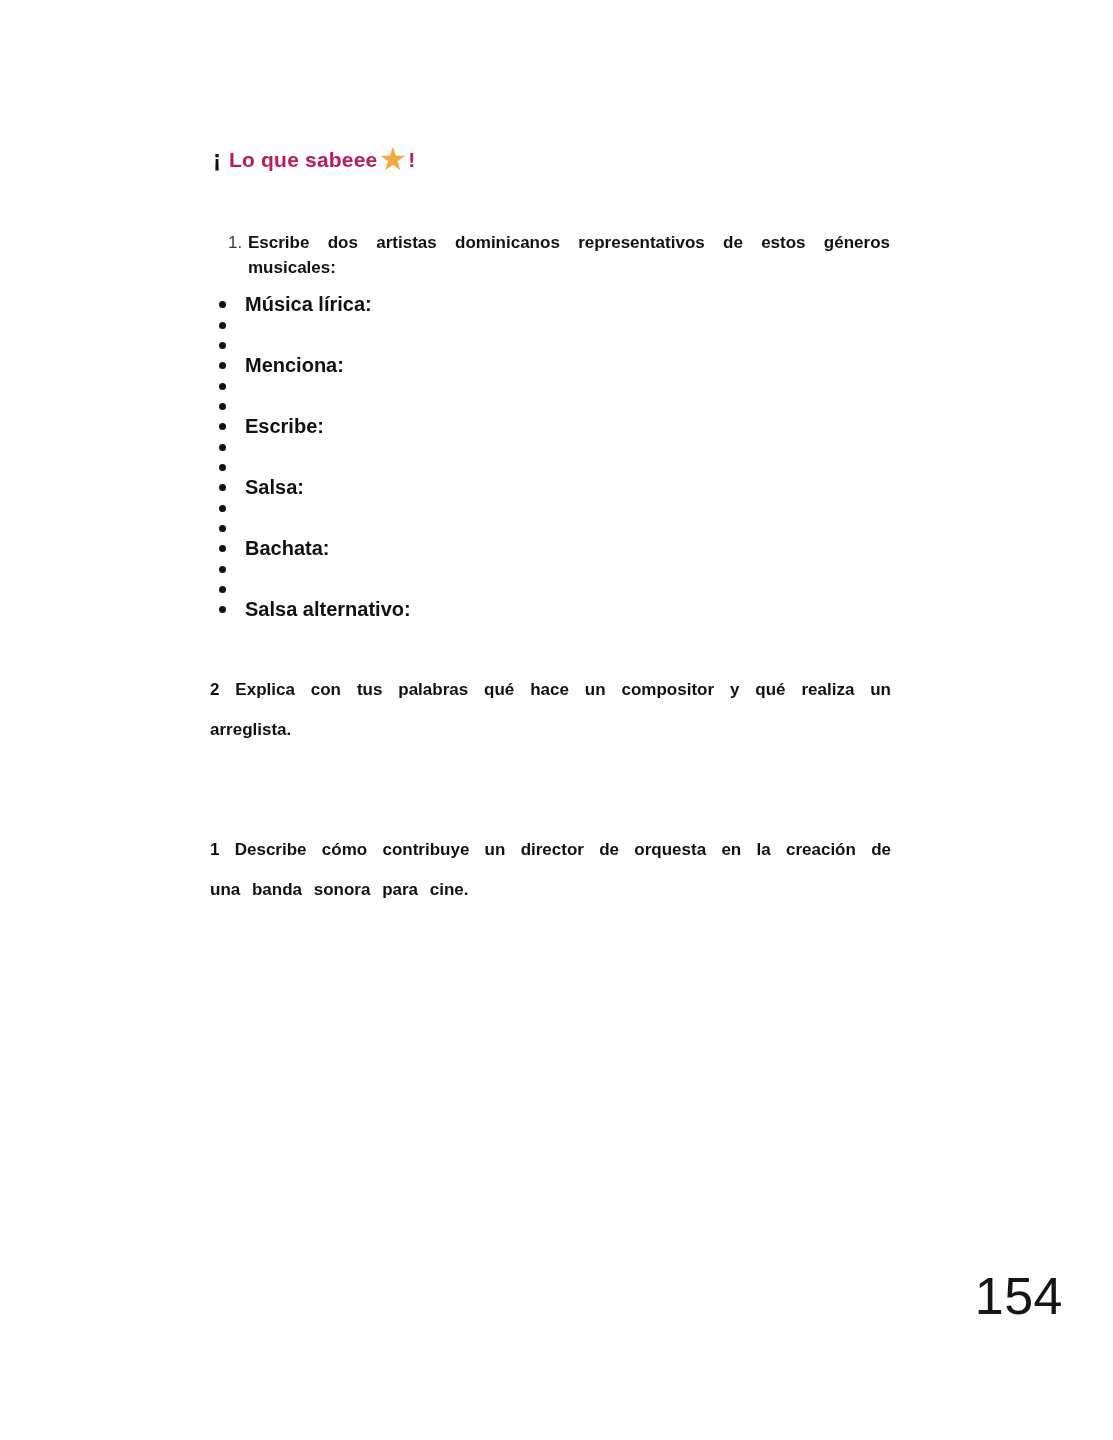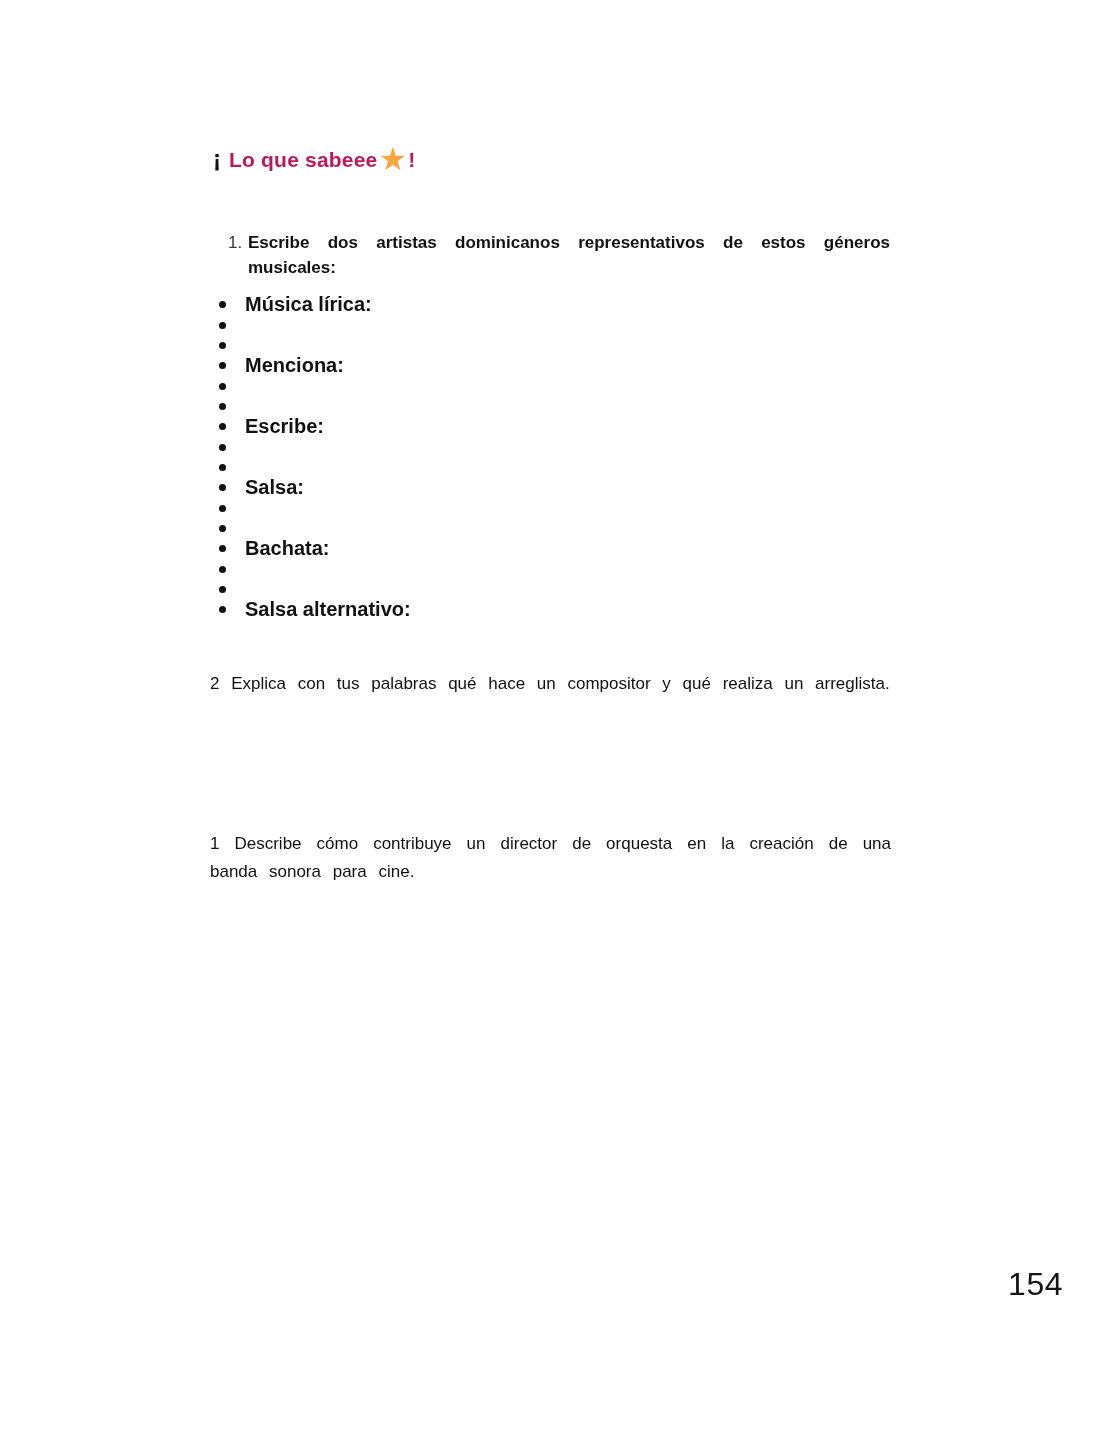--- a/index.html
+++ b/index.html
@@ -91,37 +91,37 @@
     color: #111111;
     white-space: nowrap;
   }
 
   
   .q {
     position: absolute;
     left: 210px;
     width: 681px;
     font-size: 17px;
-    font-weight: 400;
-    line-height: 28px;
+    font-weight: 700;
+    line-height: 40px;
     text-align: justify;
     word-spacing: 7px;
     color: #111111;
   }
   .q.q2 { top: 670px; }
   .q.q3 { top: 830px; }
   .q.q4 { top: 990px; }
   .q.q5 { top: 1110px; }
 
   
   .page-number {
     position: absolute;
     right: 50px;
     top: 1266px;
-    font-size: 32px;
+    font-size: 52px;
     font-weight: 400;
     color: #161616;
     letter-spacing: 0.5px;
   }
 </style>
 </head>
 <body>
 
 <div class="page">
 

